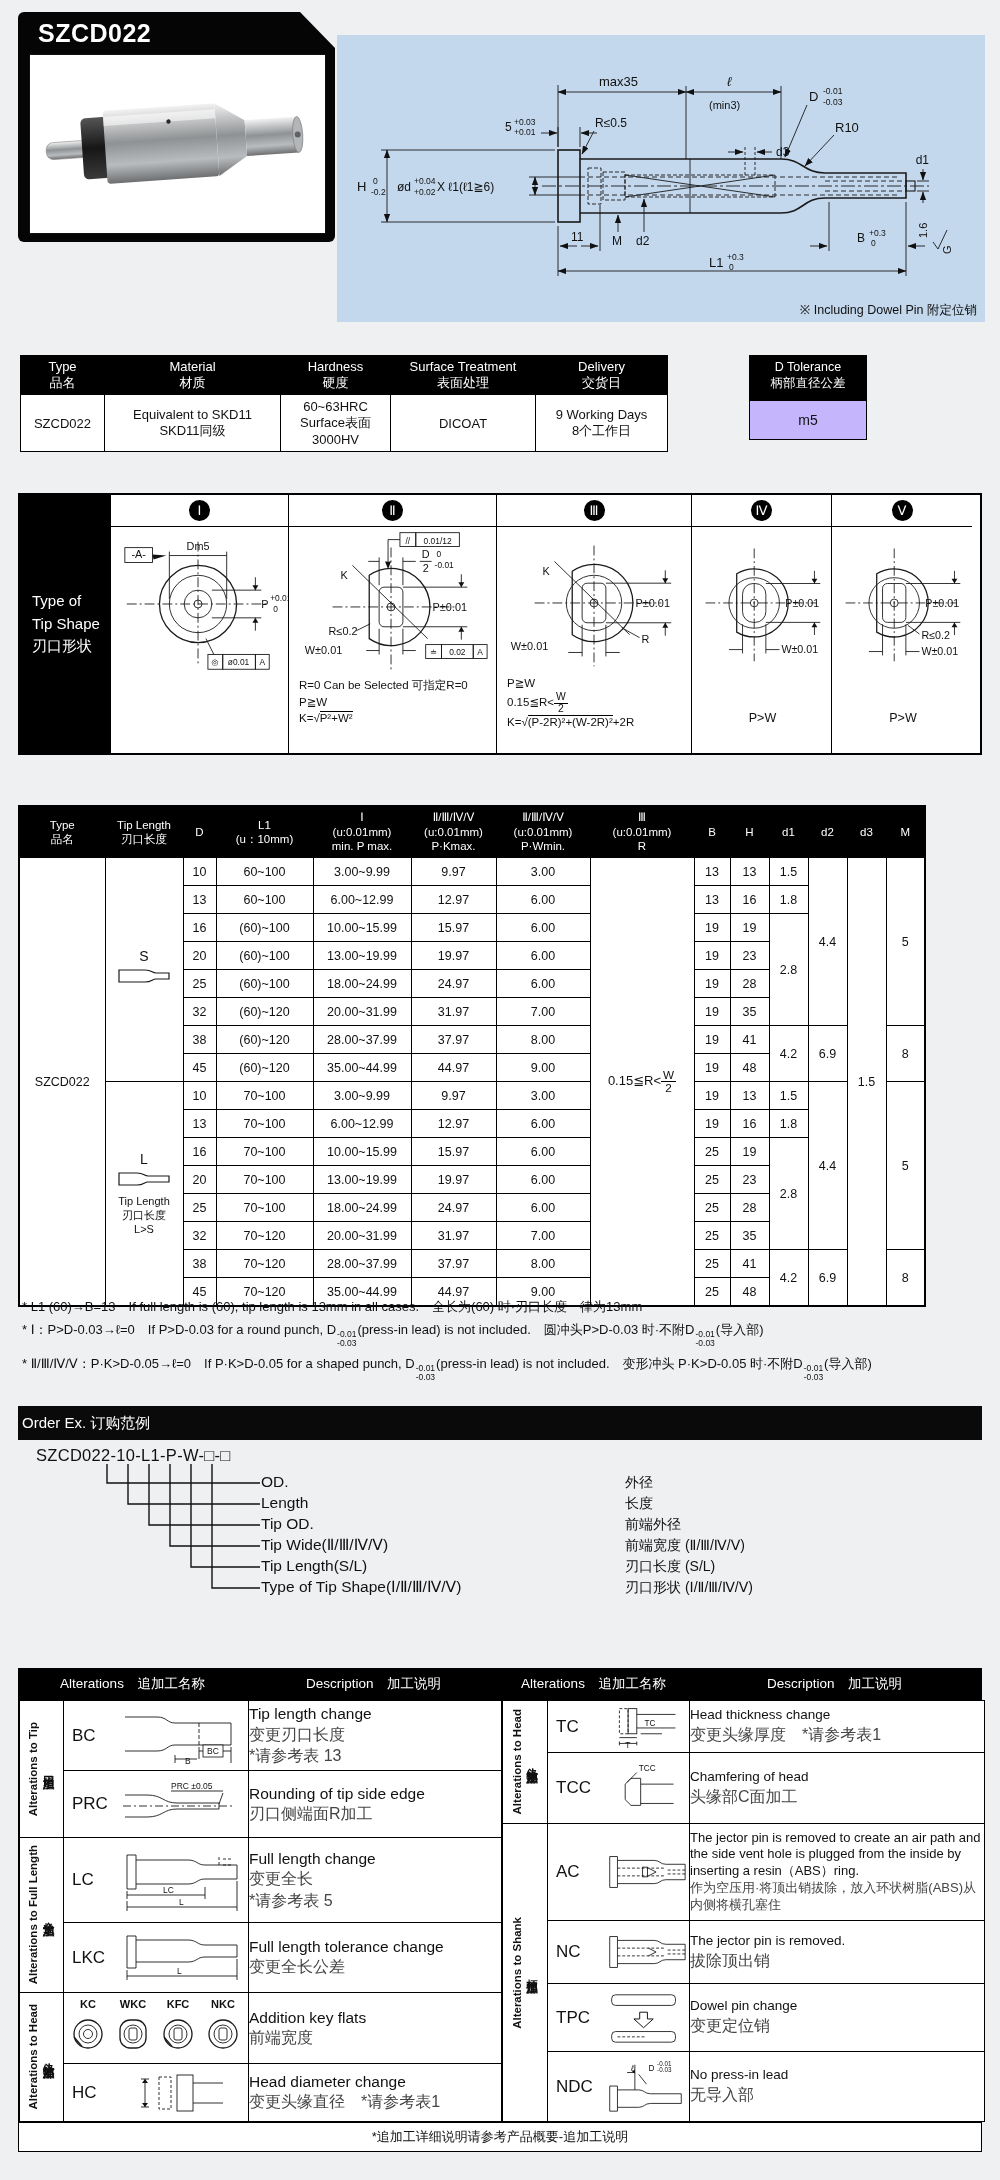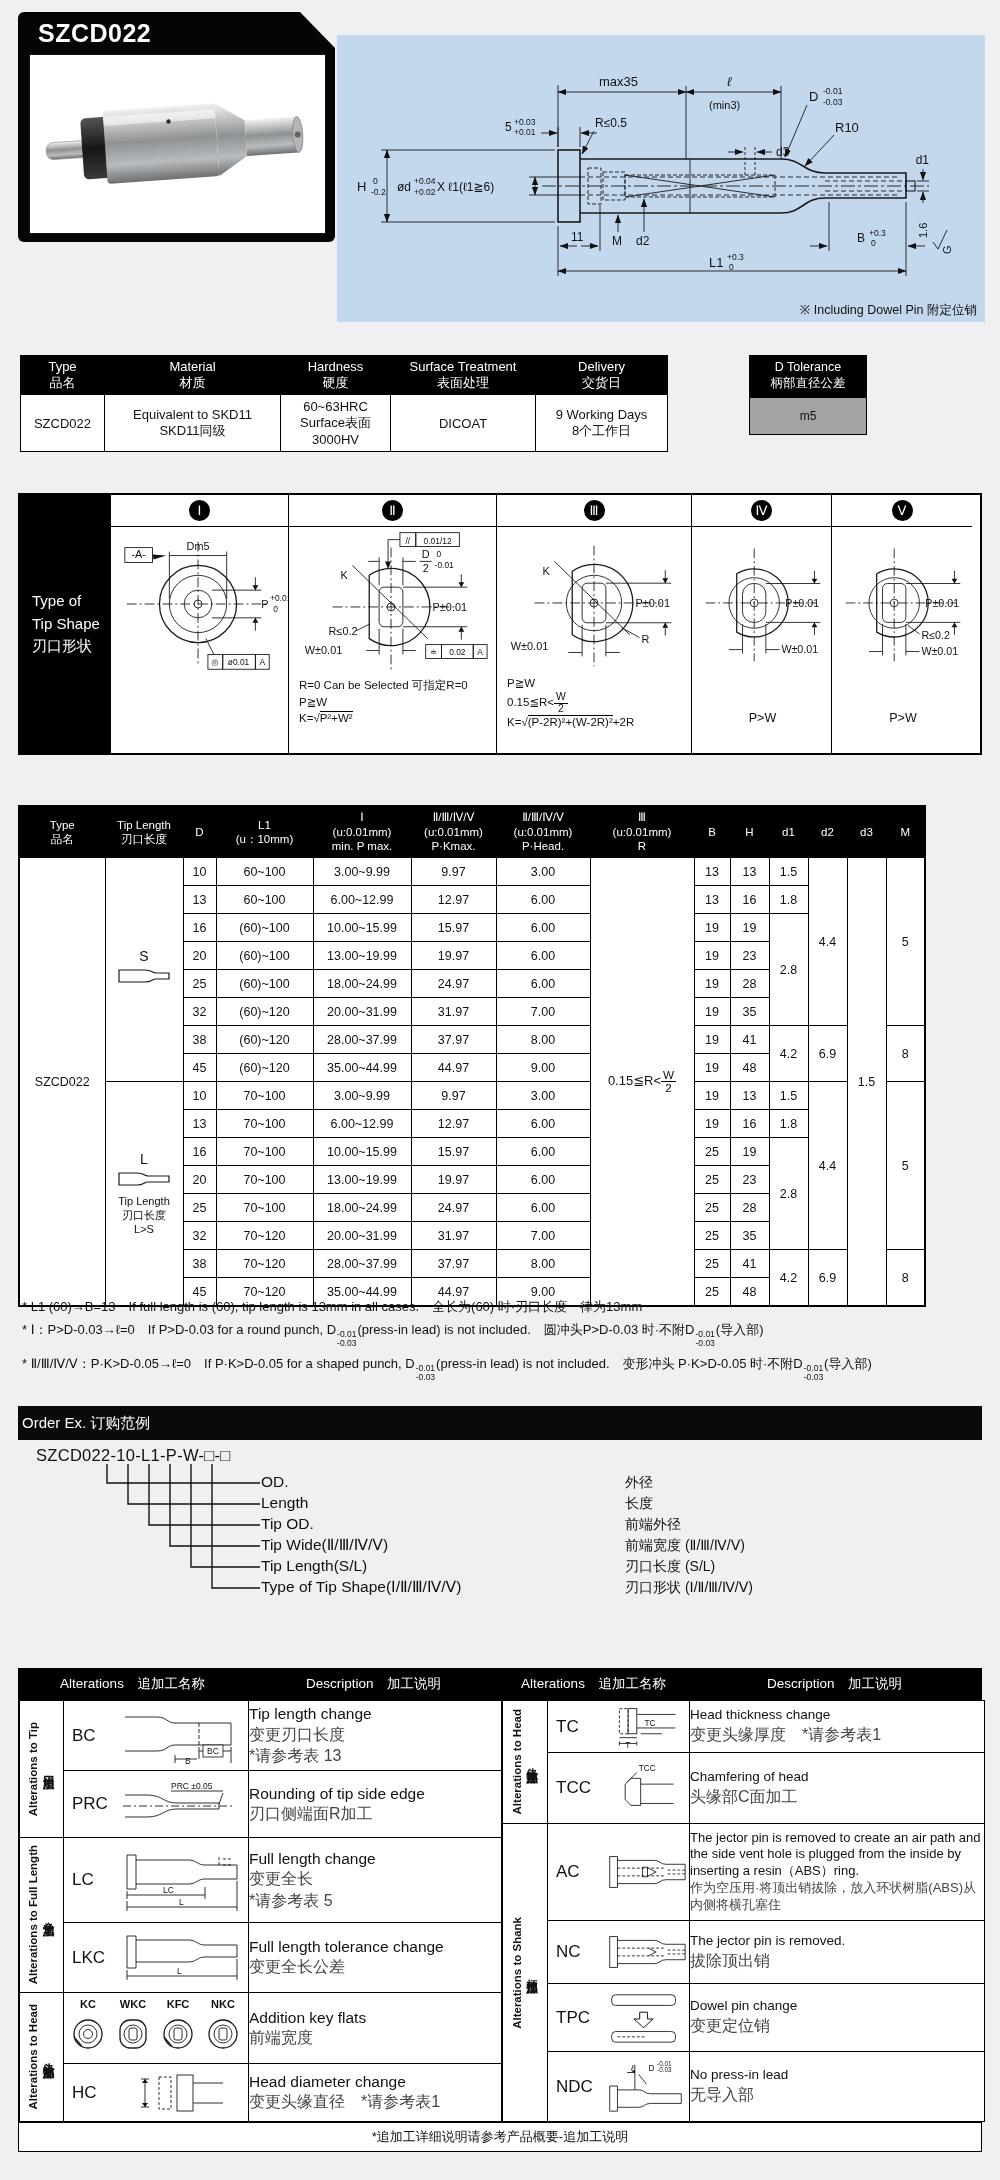--- a/index.html
+++ b/index.html
@@ -16,21 +16,21 @@
   .dl{fill:none;stroke:#1a1a1a;stroke-width:0.9;}
   .t13{font-size:13px;} .t12{font-size:12px;} .t11{font-size:11px;} .t8{font-size:8.5px;}
   
   table{border-collapse:collapse;}
   #spec{left:20px;top:355px;}
   #spec table{table-layout:fixed;}
   #spec th{background:#000;color:#fff;font-weight:normal;font-size:13px;height:38px;border:1px solid #000;padding:0;}
   #spec td{background:#fff;border:1px solid #000;text-align:center;font-size:13px;height:56px;padding:0 2px;}
   #tolbox{left:749px;top:355px;width:118px;border:1px solid #000;}
   #tolbox .hd{background:#000;color:#fff;font-size:12.5px;text-align:center;padding:3px 0;line-height:1.3;}
-  #tolbox .bd{background:#a3a3a3;text-align:center;font-size:12px;padding:11px 0;border-top:3px solid #000000;}
+  #tolbox .bd{background:#c4b5fd;text-align:center;font-size:14px;padding:11px 0;border-top:6px solid #000000;}
   
   #tips{left:18px;top:493px;width:964px;height:262px;border:2px solid #000;background:#fff;display:grid;grid-template-columns:90px 178px 208px 195px 140px 141px;grid-template-rows:32px 1fr;}
   #tips .lab{grid-row:1/3;background:#000;color:#fff;font-size:15px;line-height:1.5;display:flex;flex-direction:column;justify-content:center;padding-left:12px;}
   #tips .hc{border-left:1px solid #000;border-bottom:1px solid #000;display:flex;align-items:center;justify-content:center;}
   #tips .bc{border-left:1px solid #000;display:flex;flex-direction:column;}
   .rn{width:21px;height:21px;border-radius:50%;background:#000;color:#fff;display:inline-flex;align-items:center;justify-content:center;font-size:13px;}
   .ts-notes{font-size:11.5px;line-height:1.45;padding:0 8px 4px 10px;}
   .ts-notes.ctr{text-align:center;margin-top:auto;padding-bottom:26px;font-size:12.5px;}
   .rad{border-top:1px solid #000;}
   .frac{display:inline-flex;flex-direction:column;align-items:center;vertical-align:middle;line-height:1.05;font-size:.9em;}
@@ -471,21 +471,21 @@
               <div>min. P max.</div>
             </th>
         <th>
               <div>Ⅱ/Ⅲ/Ⅳ/Ⅴ</div>
               <div>(u:0.01mm)</div>
               <div>P·Kmax.</div>
             </th>
         <th>
               <div>Ⅱ/Ⅲ/Ⅳ/Ⅴ</div>
               <div>(u:0.01mm)</div>
-              <div>P·Head.</div>
+              <div>P·Wmin.</div>
             </th>
         <th>
               <div>Ⅲ</div>
               <div>(u:0.01mm)</div>
               <div>R</div>
             </th>
         <th>B</th>
         <th>H</th>
         <th>d1</th>
         <th>d2</th>

